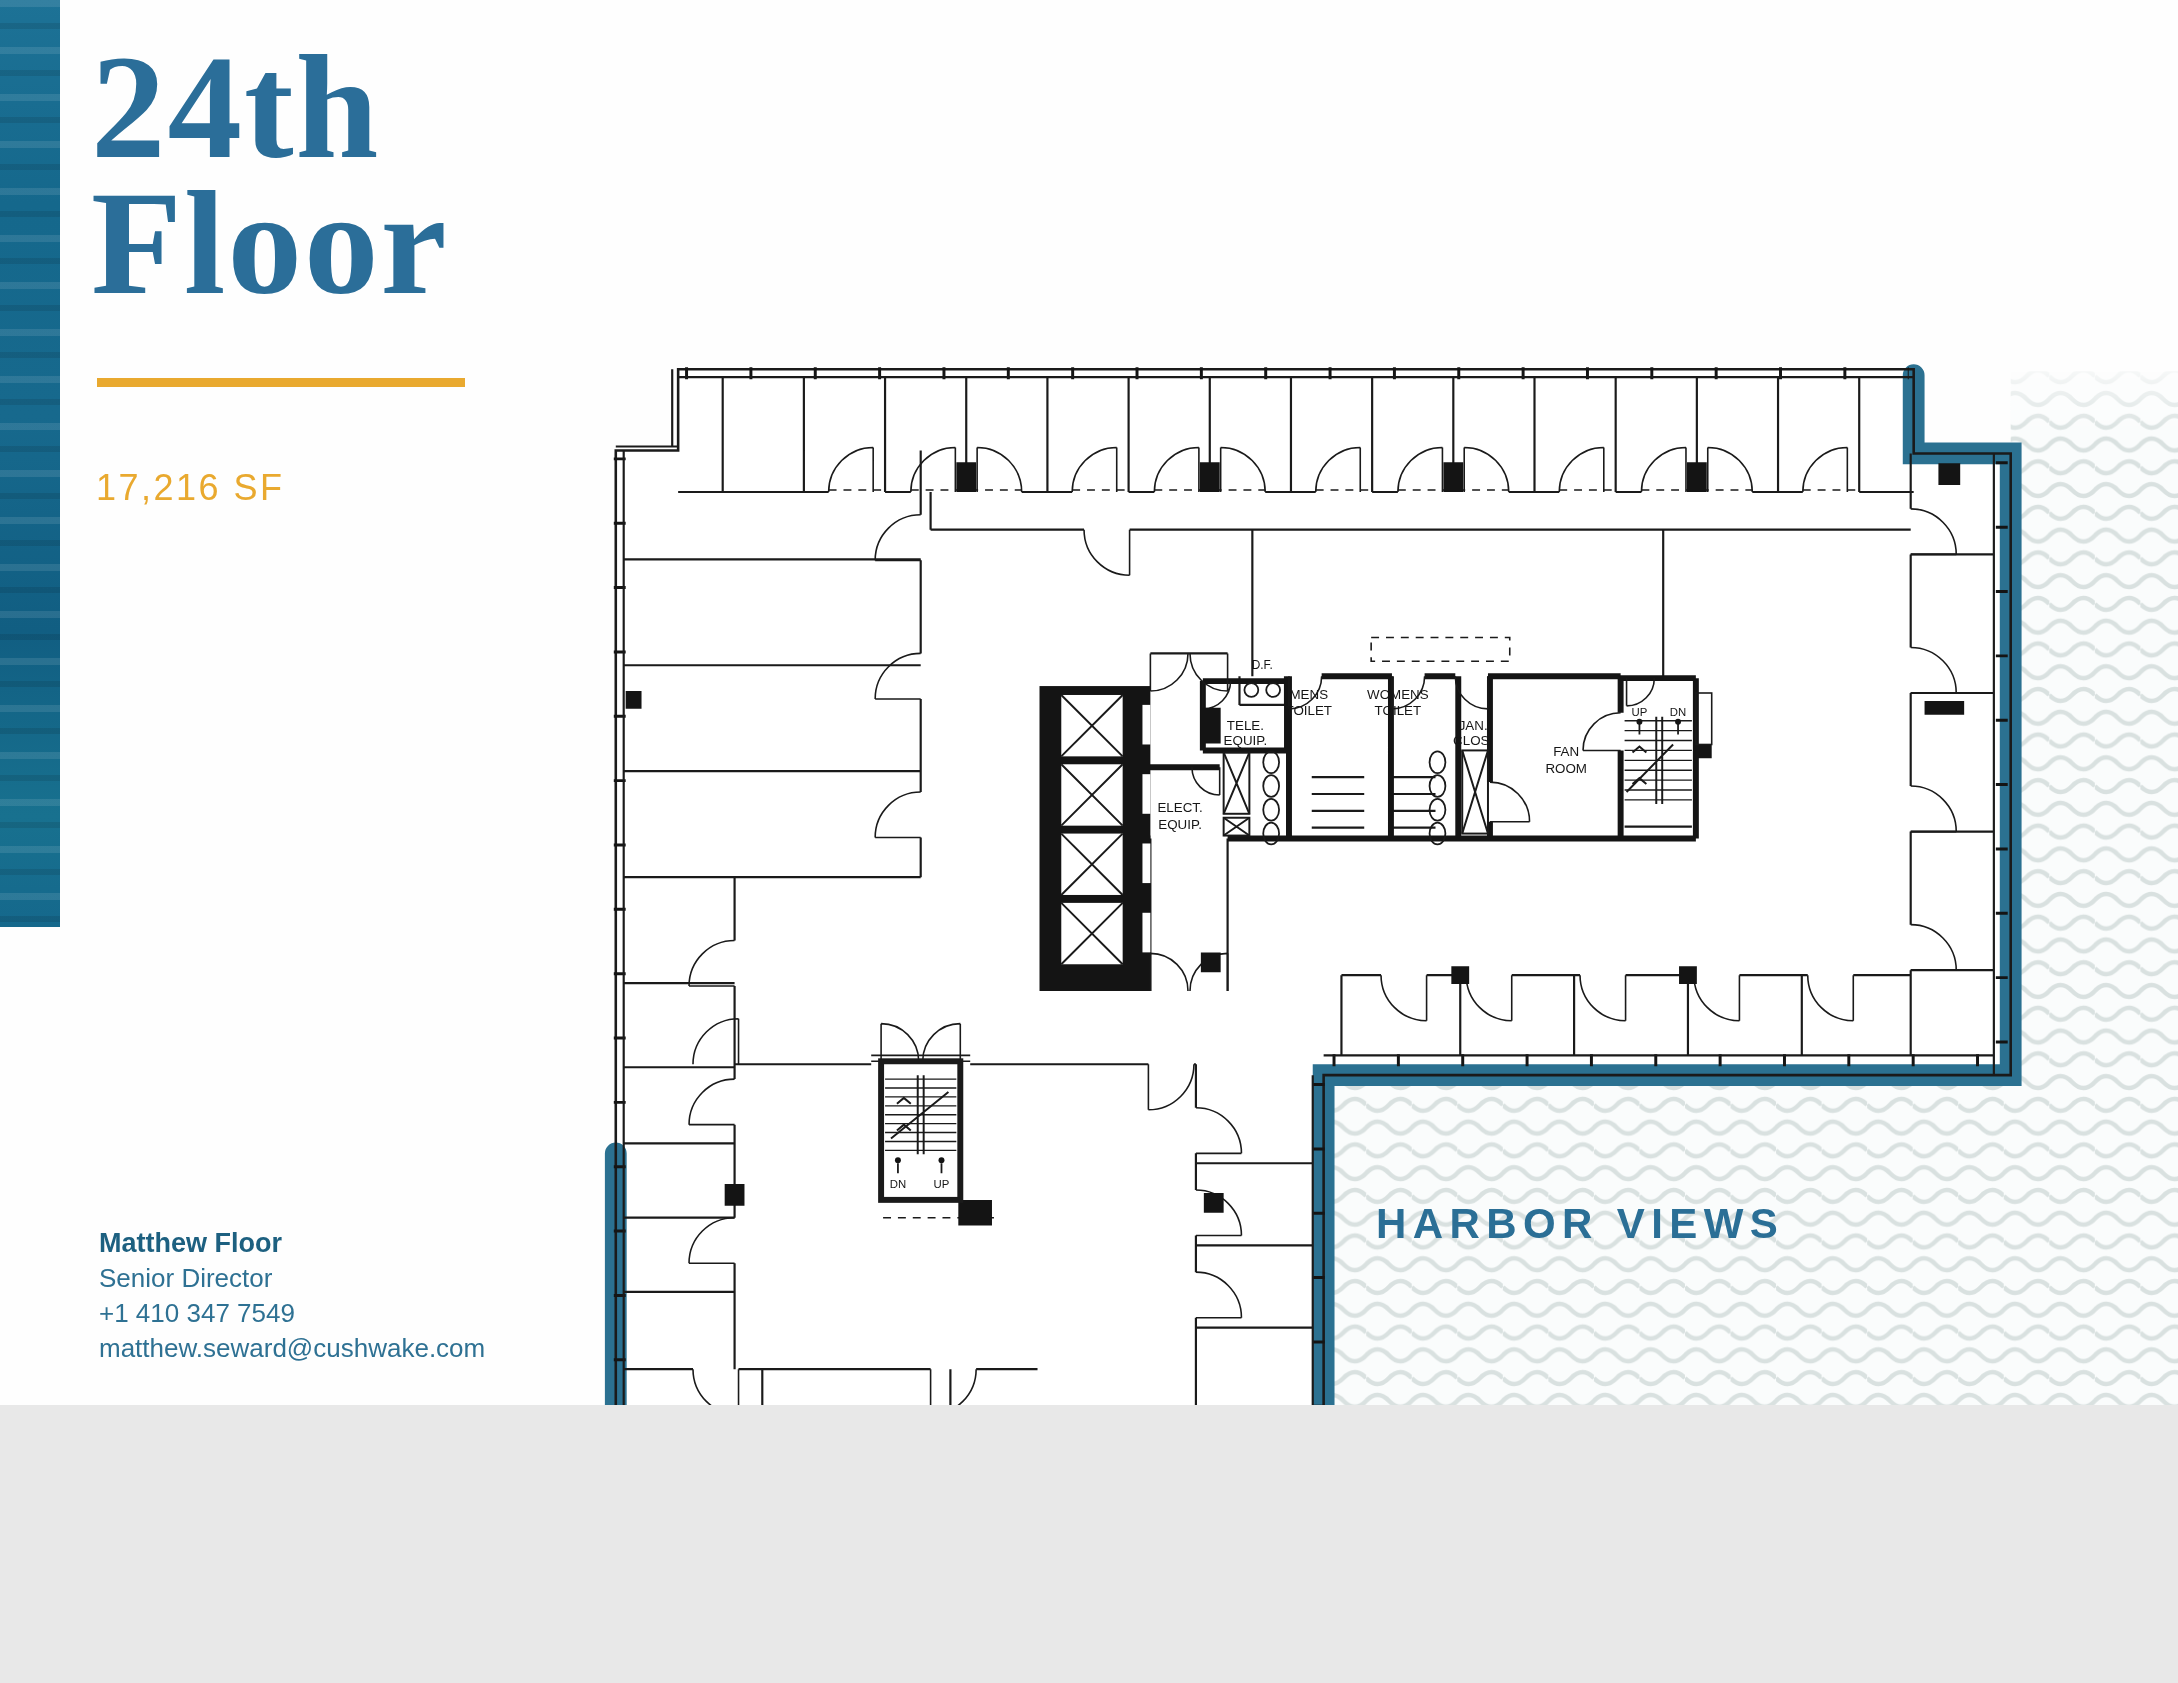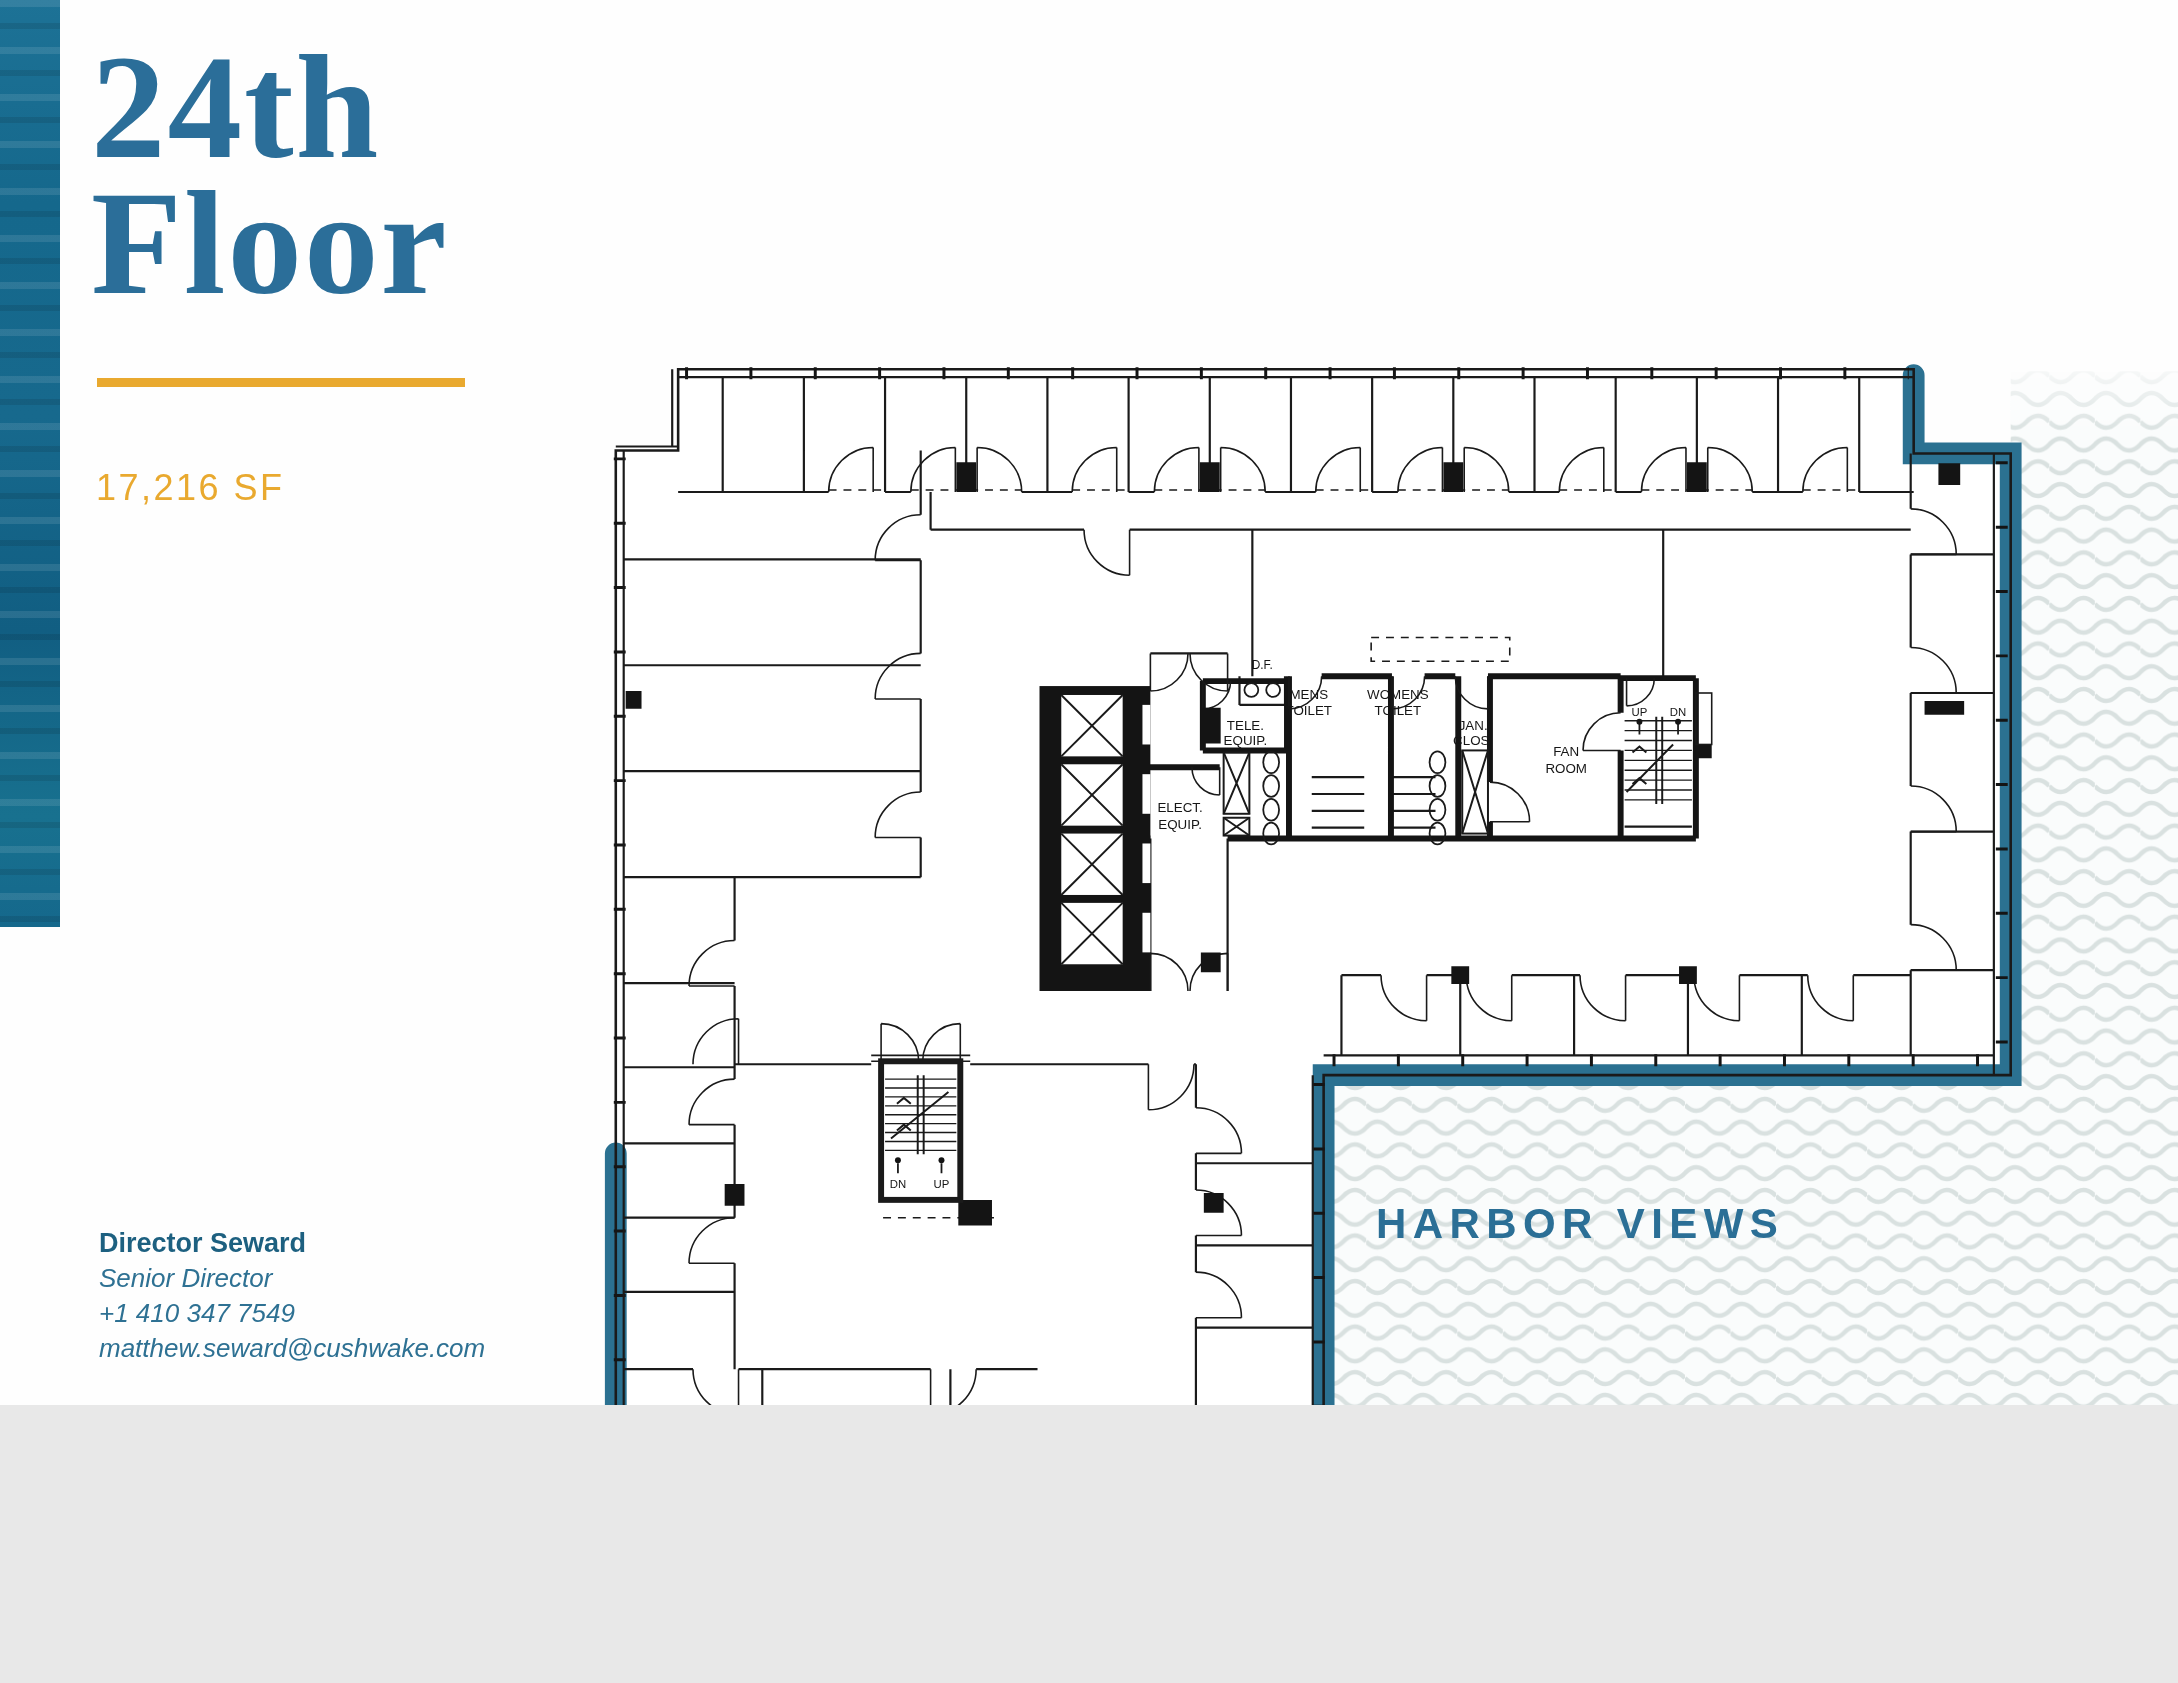--- a/index.html
+++ b/index.html
@@ -23,21 +23,21 @@
   .title.l1{top:32px;}
   .title.l2{top:168px;font-family:Liberation Serif, serif;}
   .gold-rule{position:absolute;left:97px;top:378px;width:368px;height:9px;background:#e9a92f;}
   .area{
     position:absolute;left:96px;top:467px;color:#e9a92f;
     font-size:36px;font-weight:400;letter-spacing:2.5px;
   }
   .contacts{position:absolute;left:99px;top:1226px;}
   .contact{margin:0 0 36px 0;}
   .contact .name{font-size:27px;font-weight:700;color:#1d6080;line-height:35px;margin:0;}
-  .contact .row{font-size:26px;color:#2e7193;line-height:35px;margin:0;font-style:italic;}
+  .contact .row{font-size:26px;color:#2e7193;line-height:35px;margin:0;}
   .harbor{
     position:absolute;left:1376px;top:1200px;color:#2b6f96;
     font-size:42px;font-weight:700;letter-spacing:6.4px;white-space:nowrap;text-align:right;
   }
   svg.plan{position:absolute;left:0;top:0;}
   svg .lbl{font-family:"Liberation Sans",sans-serif;fill:#161616;}
 </style>
 </head>
 <body>
 
@@ -45,21 +45,21 @@
 
   <div class="sidebar"></div>
 
   <div class="title l1">24th</div>
   <div class="title l2">Floor</div>
   <div class="gold-rule"></div>
   <div class="area">17,216 SF</div>
 
   <div class="contacts">
     <div class="contact">
-      <p class="name">Director Seward</p>
+      <p class="name">Matthew Floor</p>
       <p class="row">Senior Director</p>
       <p class="row">+1 410 347 7549</p>
       <p class="row">matthew.seward@cushwake.com</p>
     </div>
   </div>
 
   <svg class="plan" width="2178" height="1683" viewBox="0 0 2200 1700">
     <defs>
       <pattern id="pWave" width="46" height="46" patternUnits="userSpaceOnUse">
         <rect width="46" height="46" fill="#fafcfc"></rect>

